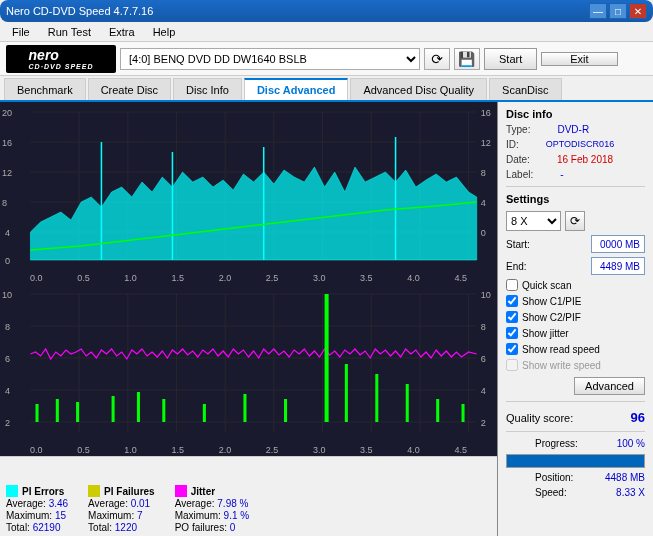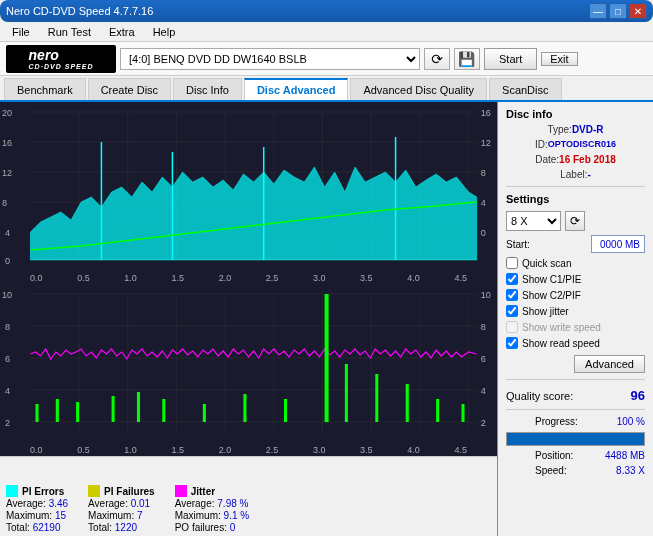--- a/index.html
+++ b/index.html
@@ -84,21 +84,21 @@
       display: flex; align-items: center; justify-content: center;
       cursor: pointer; font-size: 14px;
     }
     .start-btn {
       height: 22px; padding: 0 14px;
       background: linear-gradient(to bottom, #fff, #e0e0e0);
       border: 1px solid #999;
       cursor: pointer; font-size: 11px;
     }
     .exit-btn {
-      height: 14px; padding: 0 8px;
+      height: 14px; padding: 0 28px;
       background: linear-gradient(to bottom, #fff, #e0e0e0);
       border: 1px solid #999;
       cursor: pointer; font-size: 11px;
     }
 
     
     .tabs {
       background: #f0f0f0;
       border-bottom: 2px solid #0078d7;
       display: flex;
@@ -171,23 +171,23 @@
       width: 155px;
       background: #f0f0f0;
       padding: 6px 8px;
       display: flex;
       flex-direction: column;
       gap: 4px;
       font-size: 11px;
       overflow-y: auto;
     }
     .panel-section-title { font-weight: bold; font-size: 11px; }
-    .info-row { display: flex; justify-content: center; font-size: 10px; }
+    .info-row { display: flex; justify-content: flex-start; font-size: 10px; gap: 27px; }
     .info-label { color: #333; }
-    .info-value { color: #0000cc; font-weight: bold; }
+    .info-value { color: #0000cc; font-weight: normal; }
     .info-value.red { color: #cc0000; }
     .settings-row { display: flex; align-items: center; gap: 4px; margin-top: 2px; }
     .speed-select {
       height: 20px; border: 1px solid #999; background: white;
       font-size: 11px; width: 55px;
     }
     .settings-icon-btn {
       width: 20px; height: 20px; border: 1px solid #999;
       background: linear-gradient(to bottom, #fff, #e0e0e0);
       display: flex; align-items: center; justify-content: center;
@@ -490,44 +490,48 @@
       <select class="speed-select">
         <option>8 X</option>
       </select>
       <div class="settings-icon-btn">⟳</div>
     </div>
 
     <div class="input-row">
       <span>Start:</span>
       <input type="text" class="mb-input" value="0000 MB" readonly="" style="">
     </div>
+    <div class="input-row">
+      <span>End:</span>
+      <input type="text" class="mb-input" value="4489 MB" readonly="" style="">
+    </div>
 
     <div class="checkbox-row">
       <input type="checkbox" style="">
       <span>Quick scan</span>
     </div>
     <div class="checkbox-row">
       <input type="checkbox" checked="" style="">
       <span>Show C1/PIE</span>
     </div>
     <div class="checkbox-row">
       <input type="checkbox" checked="" style="">
       <span>Show C2/PIF</span>
     </div>
     <div class="checkbox-row">
       <input type="checkbox" checked="" style="">
       <span>Show jitter</span>
     </div>
     <div class="checkbox-row">
+      <input type="checkbox" checked="" style="">
+      <span>Show read speed</span>
+    </div>
+    <div class="checkbox-row">
       <input type="checkbox" disabled="" style="">
       <span style="color:#999;">Show write speed</span>
-    </div>
-    <div class="checkbox-row">
-      <input type="checkbox" checked="" style="">
-      <span>Show read speed</span>
     </div>
 
     <button class="advanced-btn">Advanced</button>
 
     <hr style="border:none; border-top:1px solid #ccc; margin:2px 0;">
 
     <div class="quality-row">
       <span>Quality score:</span>
       <span class="quality-value">96</span>
     </div>

